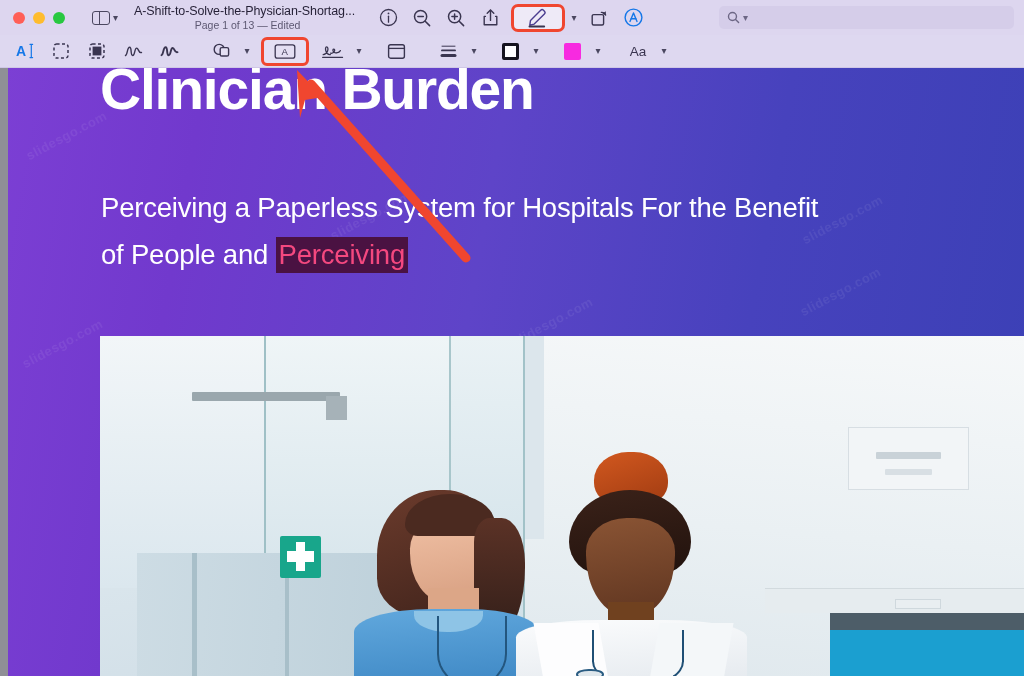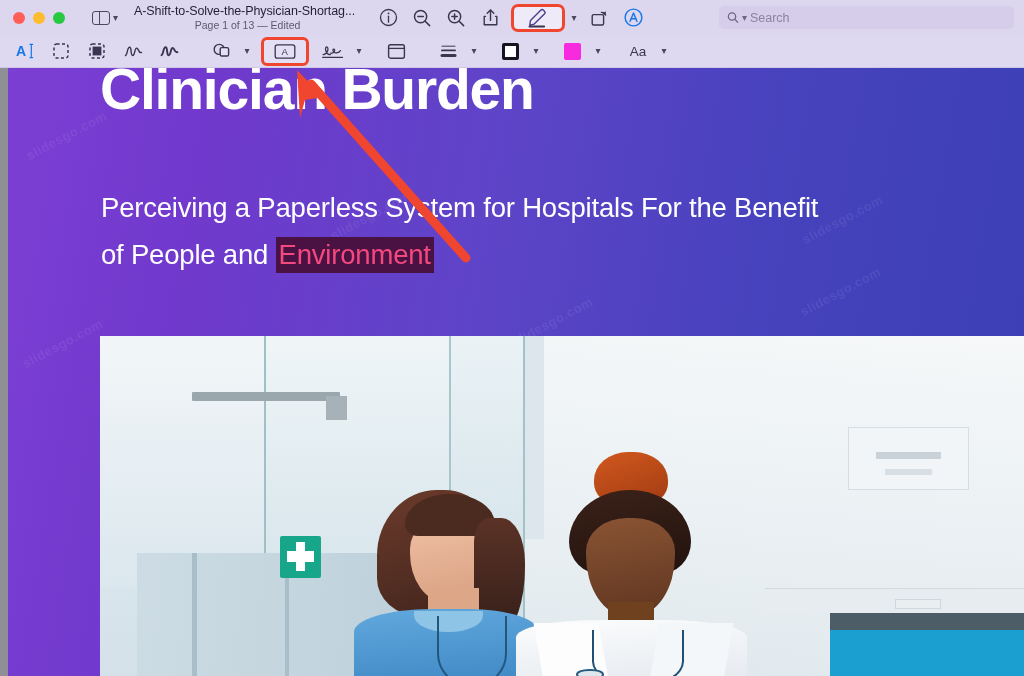--- a/index.html
+++ b/index.html
@@ -339,21 +339,20 @@
         </svg>
       </div>
     </div>
 
     <div class="searchbox">
       <svg width="13" height="13" viewBox="0 0 14 14" fill="none" stroke="#6d6785" stroke-width="1.5">
         <circle cx="5.9" cy="5.9" r="4.3"></circle>
         <path d="M9.2 9.2l3.3 3.3" stroke-linecap="round"></path>
       </svg>
       <span class="chev" style="color:#6d6785;">▾</span>
-      <input type="text" placeholder="Search" style="">
     </div>
   </div>
 
   <div class="markupbar">
 
     <div class="mtool" style="margin-left:8px;">
       <svg width="21" height="18" viewBox="0 0 21 18" fill="none">
         <text x="1" y="14" font-family="Liberation Sans, sans-serif" font-size="14" font-weight="bold" fill="#1577e8">A</text>
         <path d="M15 2.4h2.6M16.3 2.4v13.2M15 15.6h2.6" stroke="#1577e8" stroke-width="1.2" stroke-linecap="round"></path>
       </svg>
@@ -477,21 +476,21 @@
       <div class="wm" style="left:14px;  top:82px;">slidesgo.com</div>
       <div class="wm" style="left:10px;  top:290px;">slidesgo.com</div>
       <div class="wm" style="left:318px; top:162px;">slidesgo.com</div>
       <div class="wm" style="left:790px; top:166px;">slidesgo.com</div>
       <div class="wm" style="left:788px; top:238px;">slidesgo.com</div>
       <div class="wm" style="left:500px; top:268px;">slidesgo.com</div>
 
       <div class="heading">Clinician Burden</div>
 
       <div class="subtitle">
-        <span>Perceiving a Paperless System for Hospitals For the Benefit of People and </span><span class="hl-env">Environment</span>
+        <span>Perceiving a Paperless System for Hospitals For the Benefit of People and </span><span class="hl-env">Perceiving</span>
       </div>
 
       <div class="photo">
         <div class="ph-wallA"></div>
         <div class="ph-glass1"></div>
         <div class="ph-glass2"></div>
         <div class="ph-glass3"></div>
         <div class="ph-railing"></div>
         <div class="ph-railpost"></div>
         <div class="ph-wallB"></div>

